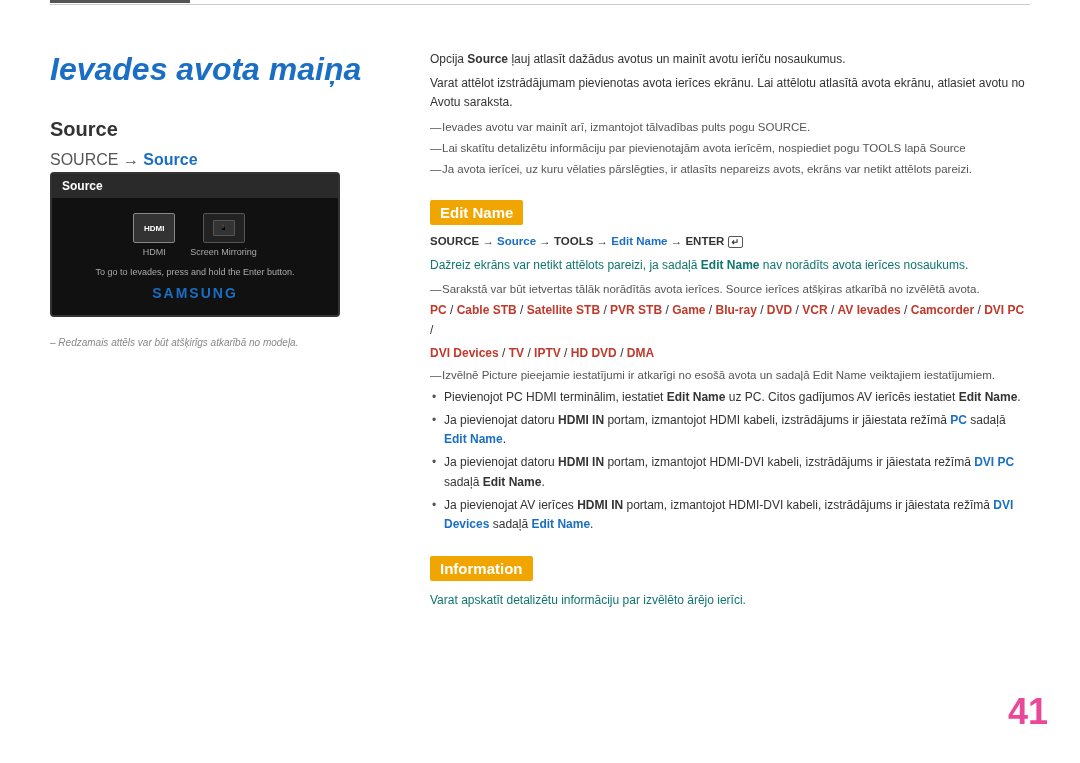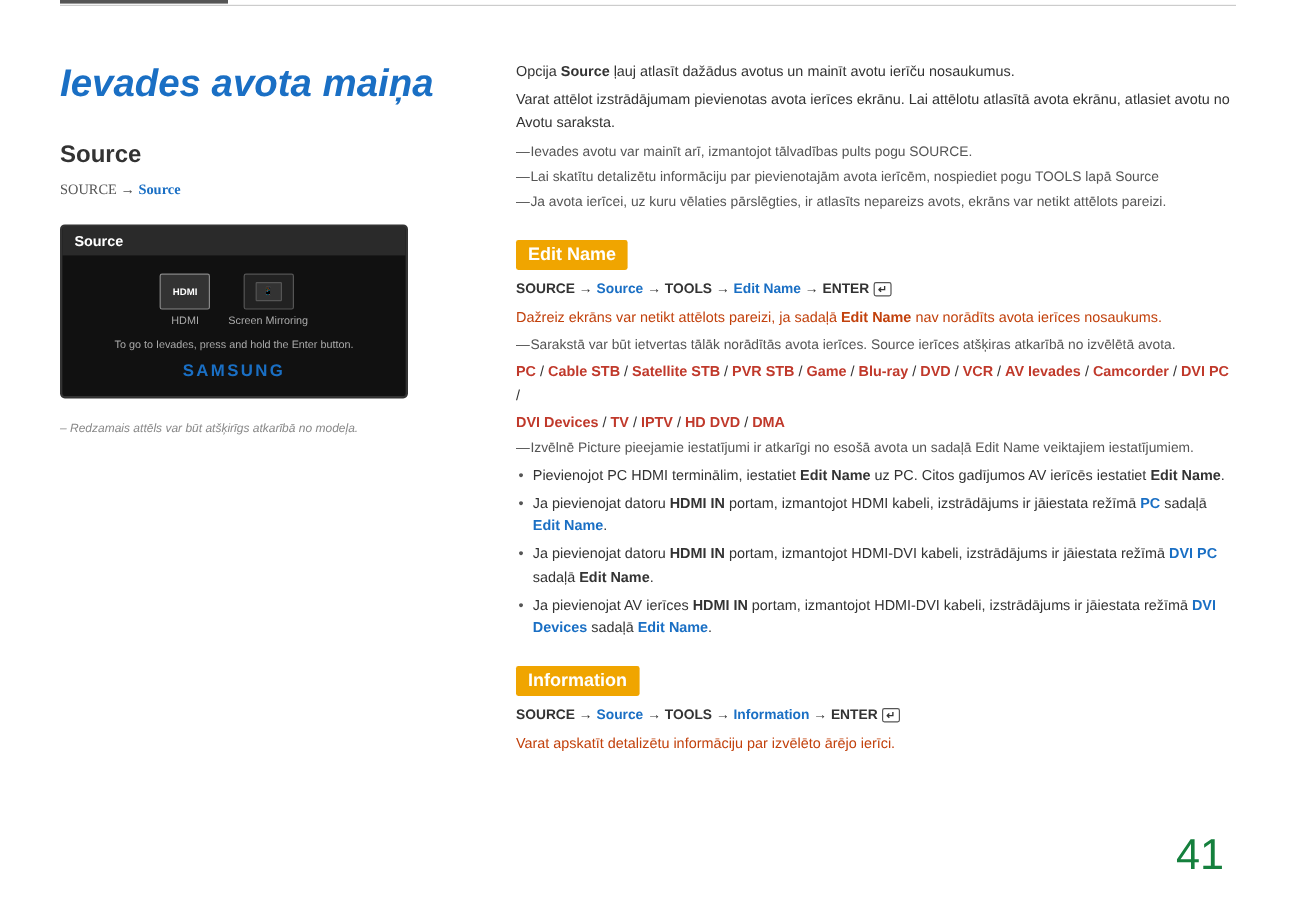--- a/index.html
+++ b/index.html
@@ -64,24 +64,23 @@
     }
 
     .section-title {
       font-size: 20px;
       font-weight: 700;
       color: #333;
       margin-bottom: 10px;
     }
 
     .source-nav {
-      font-size: 12px;
+      font-size: 16px;
       color: #555;
-      margin-bottom: 21px;
-      font-family: Liberation Serif, serif;
+      margin-bottom: 3px;
     }
     .source-nav .blue-link {
       color: #1a6fc4;
       font-weight: 600;
     }
 
     
     .tv-mockup {
       width: 290px;
       background: #1a1a1a;
@@ -205,21 +204,21 @@
     .nav-path .enter-icon {
       display: inline-block;
       border: 1px solid #555;
       padding: 0 3px;
       font-size: 9px;
       border-radius: 2px;
     }
 
     .body-text {
       font-size: 12px;
-      color: #c2410c;
+      color: #0f766e;
       line-height: 1.65;
       margin-bottom: 4px;
     }
     .body-text .bold { font-weight: 700; }
 
     .note-line {
       font-size: 11.5px;
       color: #555;
       line-height: 1.6;
       padding-left: 12px;
@@ -254,24 +253,24 @@
       left: 2px;
       color: #555;
     }
     .bullet-item .bold { font-weight: 700; }
     .bullet-item .blue { color: #1a6fc4; font-weight: 700; }
 
     
     .page-number {
       position: absolute;
       bottom: 30px;
-      right: 60px;
+      right: 32px;
       font-size: 36px;
-      color: #15803d;
-      font-weight: 400;
+      color: #ec4899;
+      font-weight: 700;
     }
 
     .mirror-icon {
       width: 22px;
       height: 16px;
       background: #333;
       border: 1px solid #555;
       border-radius: 1px;
       display: flex;
       align-items: center;
@@ -380,23 +379,20 @@
     <div class="bullet-item">
       Ja pievienojat datoru <span class="bold">HDMI IN</span>  portam, izmantojot HDMI-DVI kabeli, izstrādājums ir jāiestata režīmā <span class="blue">DVI PC</span> sadaļā <span class="bold">Edit Name</span>.
     </div>
     <div class="bullet-item">
       Ja pievienojat AV ierīces <span class="bold">HDMI IN</span>  portam, izmantojot HDMI-DVI kabeli, izstrādājums ir jāiestata režīmā <span class="blue">DVI Devices</span> sadaļā <span class="bold blue">Edit Name</span>.
     </div>
 
     
     <div class="section-header-box">Information</div>
 
-    <div class="nav-path">
-      SOURCE → <span class="blue">Source</span> → TOOLS → <span class="blue">Information</span> → ENTER <span class="enter-icon">↵</span>
-    </div>
 
     <p class="body-text">Varat apskatīt detalizētu informāciju par izvēlēto ārējo ierīci.</p>
 
   </div>
 
   <div class="page-number">41</div>
 
 </div>
 
 </body></html>

